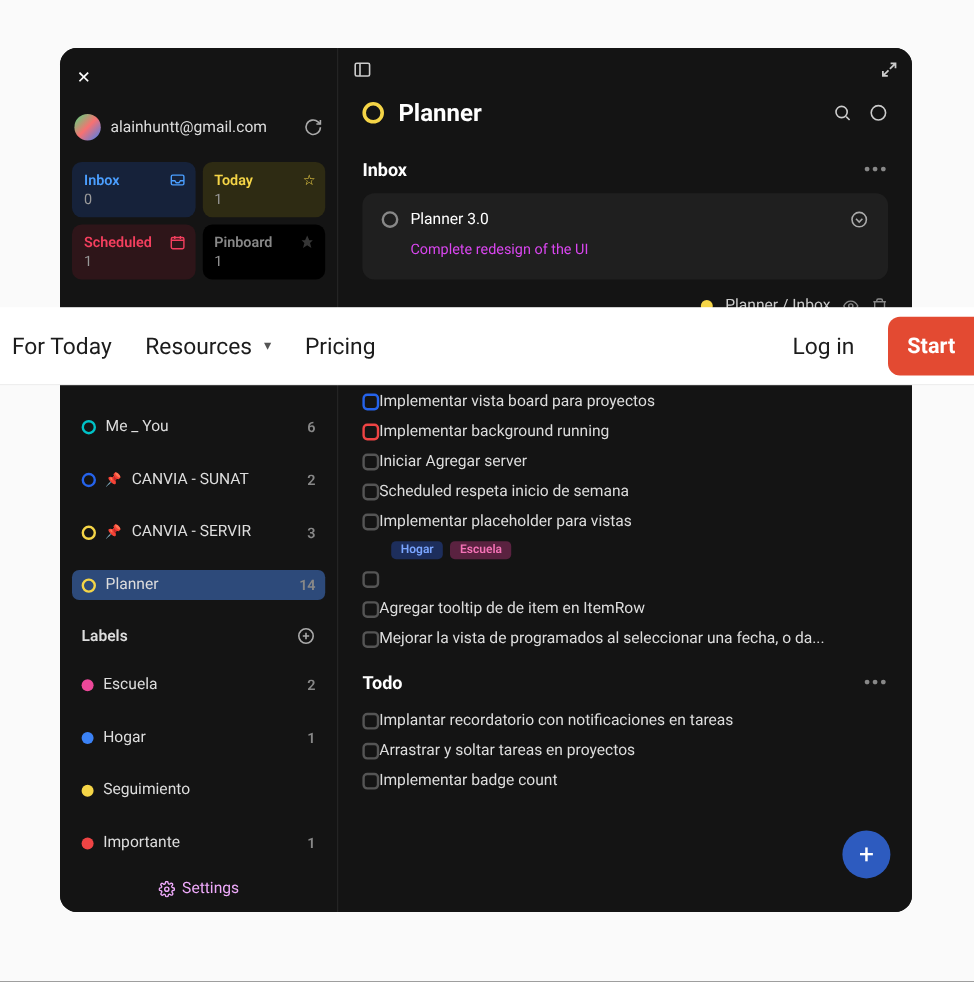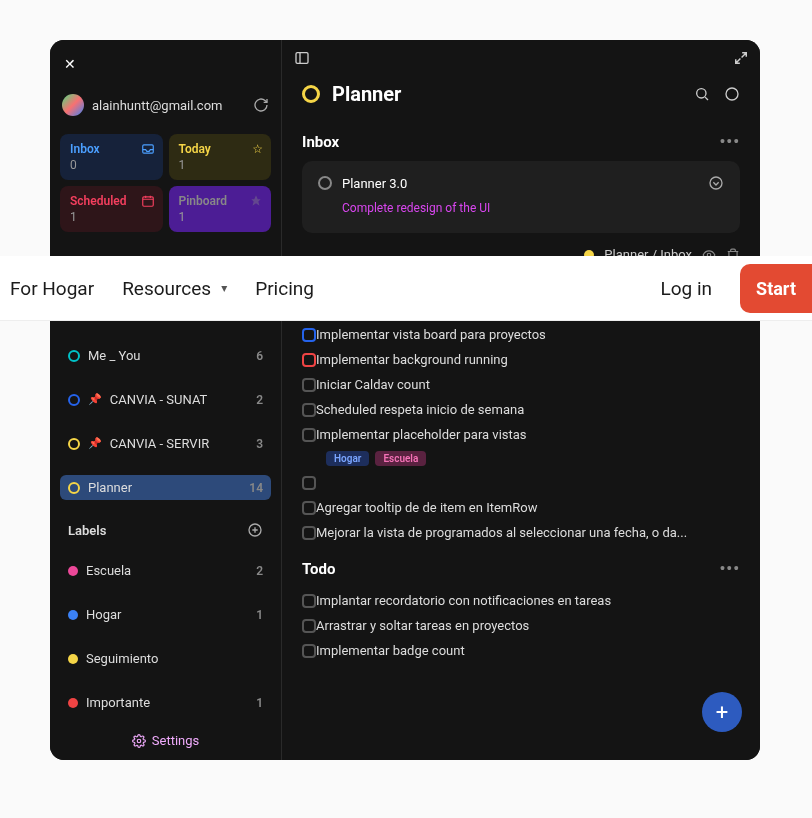--- a/index.html
+++ b/index.html
@@ -51,21 +51,21 @@
 .tile .tile-icon { position: absolute; right: 8px; top: 8px; font-size: 12px; }
 .tile.inbox { background: #16223a; }
 .tile.inbox .tile-label { color: #4b9fff; }
 .tile.inbox .tile-icon { color: #4b9fff; }
 .tile.today { background: #2e2b13; }
 .tile.today .tile-label { color: #f5d547; }
 .tile.today .tile-icon { color: #f5d547; }
 .tile.scheduled { background: #2e1519; }
 .tile.scheduled .tile-label { color: #f43f5e; }
 .tile.scheduled .tile-icon { color: #f43f5e; }
-.tile.pinboard { background: #4c1d95; }
+.tile.pinboard { background: #000000; }
 .tile.pinboard .tile-label { color: #888; }
 .tile.pinboard .tile-icon { color: #888; }
 
 .gap-block { height: 40px; }
 
 .list-section { display: flex; flex-direction: column; gap: 19px; margin-top: 6px; }
 .list-item {
   display: flex; align-items: center; gap: 8px;
   padding: 5px 8px; border-radius: 6px;
   color: #ddd; font-size: 13px; cursor: pointer;
@@ -407,21 +407,21 @@
           <div class="task-row">
     <span class="task-check" style="border-color:#2563eb"></span>
     <span class="task-text">Implementar vista board para proyectos</span>
           </div>
           <div class="task-row">
     <span class="task-check" style="border-color:#ef4444"></span>
     <span class="task-text">Implementar background running</span>
           </div>
           <div class="task-row">
     <span class="task-check" style="border-color:#555"></span>
-    <span class="task-text">Iniciar Caldav count</span>
+    <span class="task-text">Iniciar Agregar server</span>
           </div>
           <div class="task-row">
     <span class="task-check" style="border-color:#555"></span>
     <span class="task-text">Scheduled respeta inicio de semana</span>
           </div>
           <div class="task-row">
     <span class="task-check" style="border-color:#555"></span>
     <span class="task-text">Implementar placeholder para vistas</span>
           </div>
           <div class="tags-row">
@@ -460,20 +460,20 @@
     <span class="task-text">Implementar badge count</span>
           </div>
         </div>
     </div>
 
     <div class="fab">+</div>
   </div>
 </div>
 
 <div class="nav-overlay">
-  <span class="nav-link">For Hogar</span>
+  <span class="nav-link">For Today</span>
   <span class="nav-link">Resources</span>
   <span class="chevron">▾</span>
   <span class="nav-link">Pricing</span>
   <span class="nav-spacer"></span>
   <span class="nav-link">Log in</span>
   <span class="start-btn">Start</span>
 </div>
 
 </body></html>

